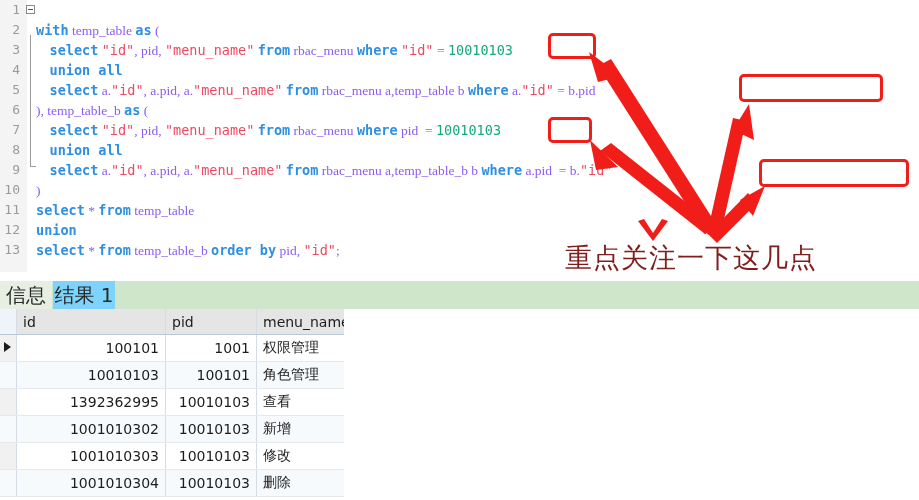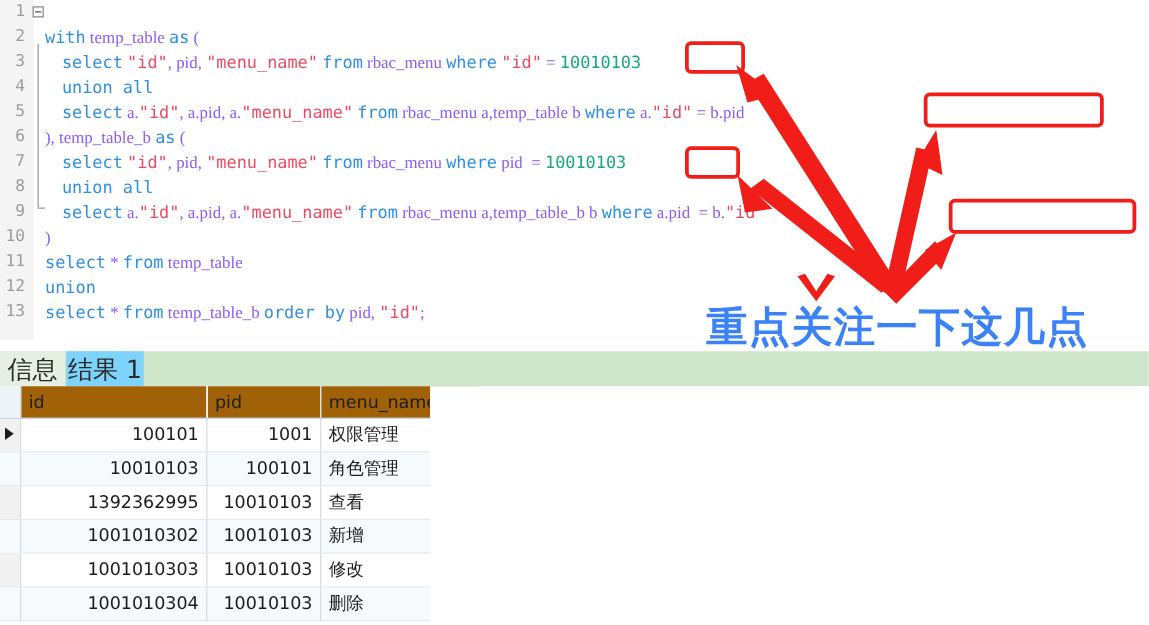--- a/index.html
+++ b/index.html
@@ -43,35 +43,35 @@
     content:"";position:absolute;left:1px;top:3px;width:5px;height:1px;background:#555;
   }
   .fold-line{
     position:absolute;left:30px;top:35px;width:1px;height:131px;background:#9a9a9a;
   }
   .fold-end{
     position:absolute;left:30px;top:166px;width:6px;height:1px;background:#9a9a9a;
   }
 
   
-  .kw{color:#2f8fe0;}
+  .kw{color:#2f8fe0;font-weight:bold;}
   .str{color:#ec4962;}
   .num{color:#16a97a;}
   .pln{color:#8b5cf6;font-family:Liberation Serif, serif;}
 
   
   .overlay{position:absolute;left:0;top:0;width:919px;height:500px;pointer-events:none;}
   .hl-box{
     position:absolute;border:3px solid #f01d18;border-radius:5px;
     box-sizing:border-box;
   }
   .cn-note{
-    position:absolute;color:#3b82f6;
-    font-family:"DejaVu Sans","Liberation Sans",sans-serif;
-    font-size:33px;font-weight:700;letter-spacing:1px;white-space:nowrap;
+    position:absolute;color:#7f1d1d;
+    font-family:"DejaVu Sans","Liberation Sans",sans-serif;
+    font-size:27px;font-weight:400;letter-spacing:1px;white-space:nowrap;
   }
 
   
   .tabbar{
     position:absolute;left:0;top:281px;width:919px;height:28px;
     background:#cfe6cb;
   }
   .tab{
     position:absolute;top:0;height:28px;line-height:28px;
     font-size:20px;color:#2a2a2a;text-align:center;
@@ -88,21 +88,21 @@
     font-size:14px;color:#1c1c1c;
   }
   .grid-table{border-collapse:collapse;table-layout:fixed;}
   .grid-table td,.grid-table th{
     border-right:1px solid #d6dce3;
     border-bottom:1px solid #e4e9ee;
     height:26px;padding:0 6px;font-weight:normal;
     overflow:hidden;white-space:nowrap;
   }
   .grid-table thead th{
-    background:#a16207;border-bottom:1px solid #b9c8d6;
+    background:#e5e5e5;border-bottom:1px solid #b9c8d6;
     text-align:left;color:#1c1c1c;height:25px;
   }
   th.c-marker,td.c-marker{
     width:16px;padding:0;background:#f1f1f1;border-right:1px solid #d6dce3;
     position:relative;
   }
   thead th.c-marker{background:#eef4f9;}
   .c-id{width:136px;text-align:right;}
   .c-pid{width:78px;text-align:right;}
   .c-name{width:114px;text-align:left;}

